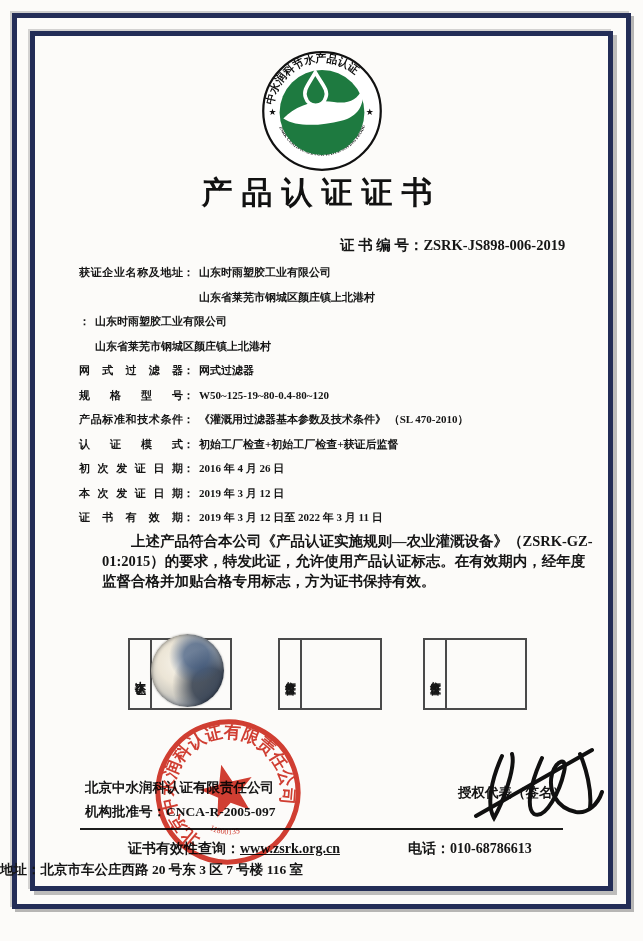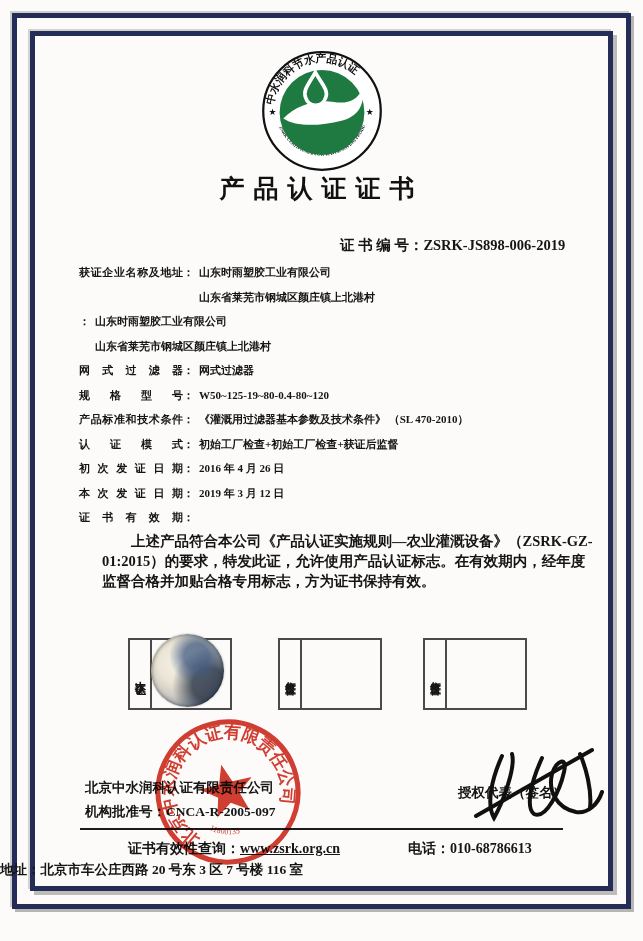--- a/index.html
+++ b/index.html
@@ -5,21 +5,21 @@
   html,body{margin:0;padding:0;background:#e9e9e9;}
   .page{position:relative;width:643px;height:941px;background:#fcfbf9;overflow:hidden;
         font-family:"Liberation Serif",serif;color:#151515;margin:0 auto;}
   
   .frame-outer{position:absolute;top:13px;left:12px;right:12px;bottom:32px;
         border:5px solid #232d57;box-shadow:3px 3px 0 rgba(125,125,125,.55), -2px -2px 0 rgba(150,150,150,.45);}
   .frame-inner{position:absolute;top:31px;left:30px;right:30px;bottom:50px;
         border:5px solid #232d57;box-shadow:4px 4px 0 rgba(125,125,125,.5), -2px -2px 0 rgba(150,150,150,.4);}
   .logo{position:absolute;top:50px;left:50%;transform:translateX(-50%);}
   .title{position:absolute;top:172px;left:0;width:100%;text-align:center;
-        font-family:"Liberation Sans",sans-serif;font-weight:bold;font-size:25px;letter-spacing:9px;color:#111;}
+        font-family:"Liberation Sans",sans-serif;font-weight:bold;font-size:31px;letter-spacing:9px;color:#111;}
   .cert-no{position:absolute;top:236px;left:340px;font-size:14.5px;font-weight:bold;white-space:nowrap;}
   .fields{position:absolute;top:260px;left:79px;right:42px;font-size:11px;line-height:24.5px;}
   .row{display:flex;align-items:flex-start;}
   .row .lbl{flex:none;width:104px;font-weight:bold;text-align:justify;text-align-last:justify;}
   .row .colon{flex:none;width:16px;font-weight:bold;}
   .row .val{flex:1;font-weight:bold;white-space:nowrap;}
   .row .val .l2{font-weight:bold;}
   .statement{position:absolute;top:531px;left:66px;right:50px;font-size:14.5px;line-height:20px;
         text-indent:2em;font-weight:bold;margin-left:36px;}
   .cbox{position:absolute;top:638px;width:100px;height:68px;border:2px solid #4a4a4a;display:flex;background:transparent;}
@@ -119,20 +119,21 @@
       <span class="val">2016 年 4 月 26 日</span>
     </div>
     <div class="row">
       <span class="lbl">本次发证日期</span>
       <span class="colon">：</span>
       <span class="val">2019 年 3 月 12 日</span>
     </div>
     <div class="row">
       <span class="lbl">证书有效期</span>
       <span class="colon">：</span>
+      <span class="val">2019 年 3 月 12 日至 2022 年 3 月 11 日</span>
     </div>
   </div>
 
   <div class="statement">上述产品符合本公司《产品认证实施规则—农业灌溉设备》（ZSRK-GZ- 01:2015）的要求，特发此证，允许使用产品认证标志。在有效期内，经年度监督合格并加贴合格专用标志，方为证书保持有效。</div>
 
   <div class="cbox" style="left:128px">
     <div class="strip">
         <span>本次认证</span>
       </div>
   </div>

